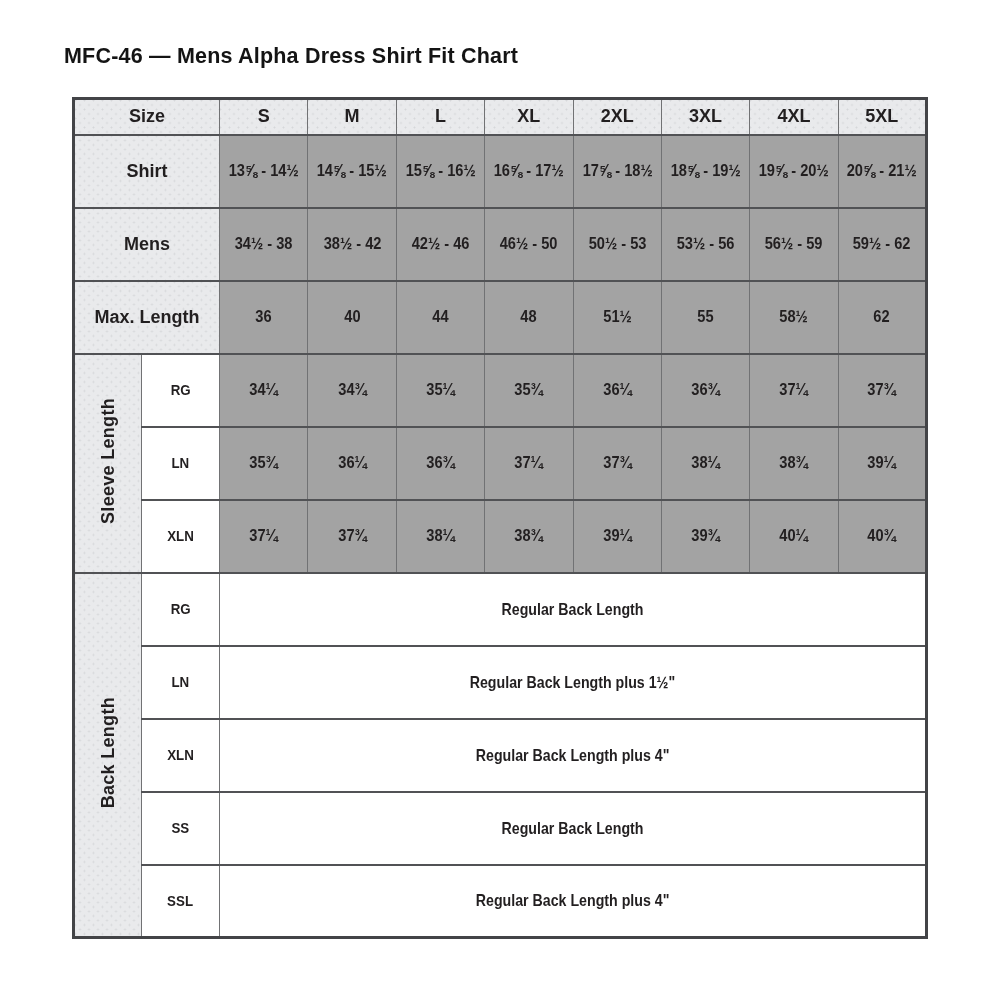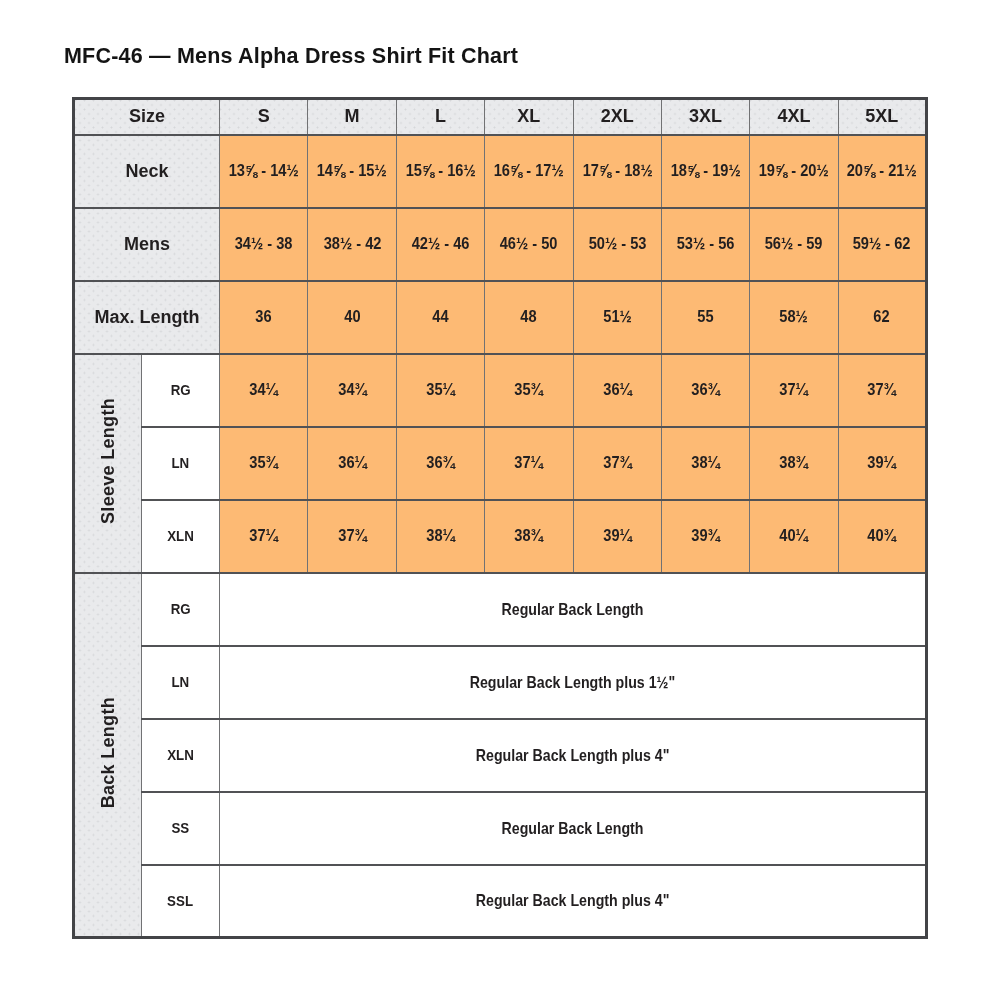--- a/index.html
+++ b/index.html
@@ -13,21 +13,21 @@
         border-top:2px solid #515255;border-bottom:2px solid #515255;
         padding:0;text-align:center;vertical-align:middle;overflow:hidden;}
   tr.r-head{height:36px;margin-top:15px;}
   tr.r{height:73px;}
   .gray{background-color:#e9eaec;
         background-image:radial-gradient(circle,#d6d7da 0.9px,transparent 1.1px),
                          radial-gradient(circle,#d6d7da 0.9px,transparent 1.1px);
         background-size:9px 9px;background-position:0 0,4.5px 4.5px;}
   .lbl{font-size:18px;font-weight:700;}
   .szh{font-size:18px;font-weight:700;}
-  .val{background:#fdba74;}
+  .val{background:#a3a3a3;}
   .cond{display:inline-block;font-weight:700;transform:scaleX(0.86);white-space:nowrap;}
   .val .cond{font-size:17px;}
   .code .cond{font-size:15.5px;}
   .btext .cond{font-size:16.5px;}
   .vcell{vertical-align:middle;text-align:center;}
   .vlabel{display:inline-block;writing-mode:vertical-rl;transform:rotate(180deg);
           font-size:18px;font-weight:700;letter-spacing:0.3px;white-space:nowrap;}
 </style>
 </head>
 <body>
@@ -56,21 +56,21 @@
         <th class="gray szh">M</th>
         <th class="gray szh">L</th>
         <th class="gray szh">XL</th>
         <th class="gray szh">2XL</th>
         <th class="gray szh">3XL</th>
         <th class="gray szh">4XL</th>
         <th class="gray szh">5XL</th>
       </tr>
 
       <tr class="r">
-        <th class="gray lbl" colspan="2">Neck</th>
+        <th class="gray lbl" colspan="2">Shirt</th>
         <td class="val"><span class="cond">13⅝ - 14½</span></td>
         <td class="val"><span class="cond">14⅝ - 15½</span></td>
         <td class="val"><span class="cond">15⅝ - 16½</span></td>
         <td class="val"><span class="cond">16⅝ - 17½</span></td>
         <td class="val"><span class="cond">17⅝ - 18½</span></td>
         <td class="val"><span class="cond">18⅝ - 19½</span></td>
         <td class="val"><span class="cond">19⅝ - 20½</span></td>
         <td class="val"><span class="cond">20⅝ - 21½</span></td>
       </tr>
 

